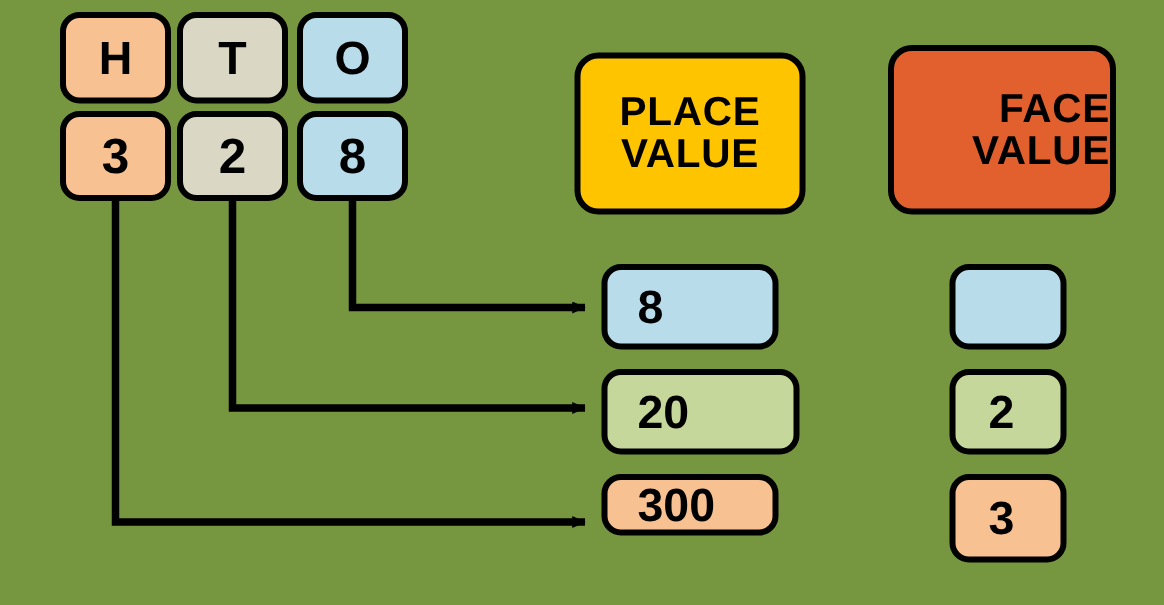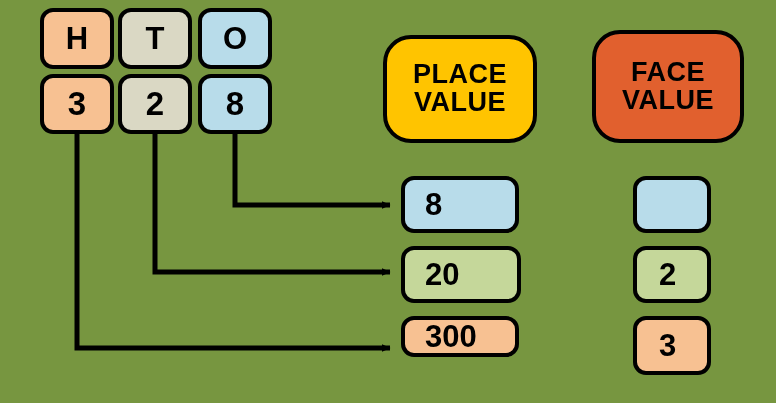--- a/index.html
+++ b/index.html
@@ -41,41 +41,41 @@
   }
   .tile.letter { font-size: 31px; }
 
   
   .header-card {
     flex-direction: column;
     justify-content: center;
     align-items: center;
     text-align: center;
     font-size: 27px;
-    border-radius: 28px;
+    border-radius: 16px;
     letter-spacing: 0.5px;
   }
   .header-card .line { display: block; }
 
   
   .value-box {
     justify-content: flex-start;
     font-size: 31px;
     border-radius: 13px;
     padding-left: 20px;
   }
   .value-box.narrow { padding-left: 22px; }
 
   
   .c-peach  { background: #f7c192; }
   .c-beige  { background: #dad8c4; }
   .c-blue   { background: #b8dcea; }
   .c-green  { background: #c5d79a; }
   .c-gold   { background: #ffc400; }
-  .c-orange { background: #e1602e; }
+  .c-orange { background: #e1602e; align-items: flex-end; }
 
   
   #connectors {
     position: absolute;
     left: 0;
     top: 0;
     width: 776px;
     height: 403px;
     pointer-events: none;
   }
@@ -124,21 +124,21 @@
     <span class="line">VALUE</span>
   </div>
   <div class="card header-card c-orange" style="left:592px; top:30px; width:152px; height:113px;">
     <span class="line">FACE</span>
     <span class="line">VALUE</span>
   </div>
 
   <div class="card value-box c-blue" style="left:401px; top:176px; width:118px; height:57px;">
     <span>8</span>
   </div>
-  <div class="card value-box c-green" style="left:401px; top:246px; width:120px; height:57px;text-align:center;">
+  <div class="card value-box c-green" style="left:401px; top:246px; width:132px; height:57px;text-align:center;">
     <span>20</span>
   </div>
   <div class="card value-box c-peach" style="left:401px; top:316px; width:118px; height:41px;">
     <span>300</span>
   </div>
 
   <div class="card value-box narrow c-blue" style="left:633px; top:176px; width:78px; height:57px;">
     <span></span>
   </div>
   <div class="card value-box narrow c-green" style="left:633px; top:246px; width:78px; height:57px;">

